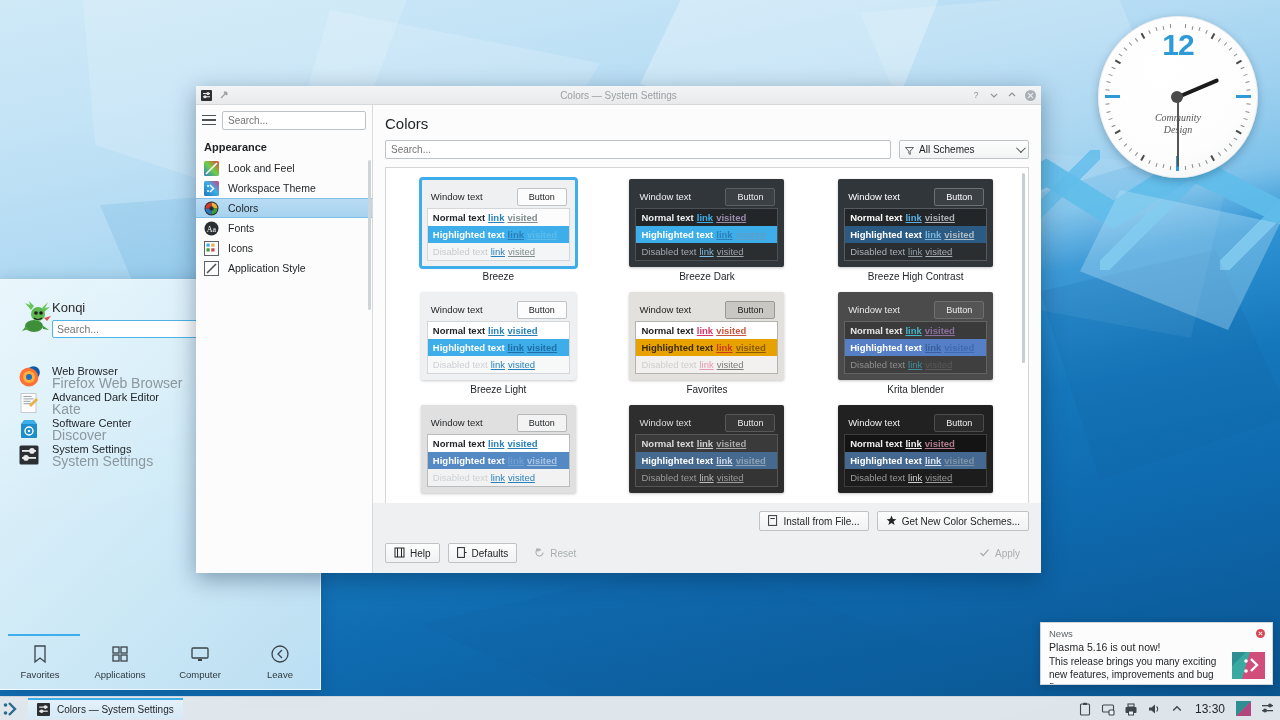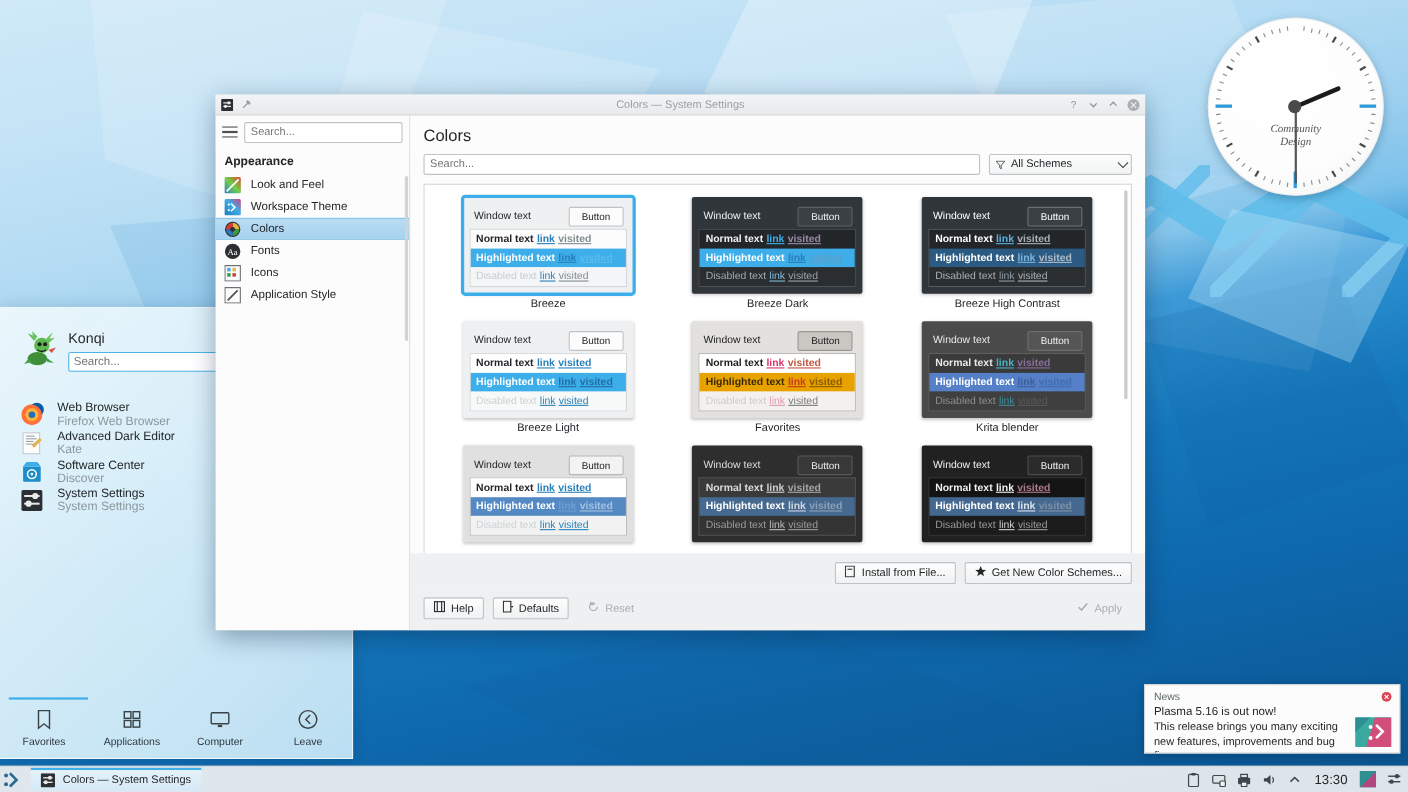--- a/index.html
+++ b/index.html
@@ -60,41 +60,41 @@
 
   
   #kickoff {
     position:absolute; left:0; top:279px; width:321px; height:411px;
     background: linear-gradient(135deg, rgba(236,247,252,.97), rgba(214,238,249,.96) 55%, rgba(196,229,246,.95));
     border:1px solid rgba(255,255,255,.55);
     border-left:none;
     box-shadow: 0 2px 14px rgba(0,40,70,.22);
     overflow:hidden;
   }
-  .ko-head { display:flex; align-items:flex-start; padding:18px 16px 4px 20px; gap:10px; }
+  .ko-head { display:flex; align-items:flex-start; padding:18px 16px 4px 20px; gap:0; }
   .konqi {
     width:32px; height:34px; flex:0 0 32px; position:relative; margin-top:2px;
   }
   .ko-user-wrap { flex:1; padding-top:2px; }
   .ko-user { font-size:13px; color:#2b2b2b; margin-bottom:5px; }
   .ko-search {
     width:239px; height:18px; background:#fff;
     border:1px solid #4fb3e8; border-radius:2px;
     font-size:10.5px; color:#9aa3a8; padding:0 4px; outline:none;
     font-family:"Liberation Sans", sans-serif;
   }
   .ko-list { margin-top:22px; }
   .ko-item {
     display:flex; align-items:center; gap:12px;
     padding:2px 16px 2px 18px; height:26px; cursor:default;
   }
   .ko-ico { width:22px; height:22px; flex:0 0 22px; position:relative; }
   .ko-txt { display:flex; flex-direction:column; line-height:11px; }
   .ko-name { font-size:11px; color:#232629; }
-  .ko-sub { font-size:11px; color:#8c989e; margin-top:1px; }
+  .ko-sub { font-size:14px; color:#8c989e; margin-top:1px; }
   .ko-tabs {
     position:absolute; left:0; bottom:0; width:100%; height:58px;
     display:flex; align-items:center; padding-top:4px;
   }
   .ko-tabsep {
     position:absolute; left:8px; top:3px; width:72px; height:2px; background:#3daee9;
   }
   .ko-tab {
     flex:1; display:flex; flex-direction:column; align-items:center; gap:5px;
     cursor:default;
@@ -328,20 +328,21 @@
               background:rgba(95,188,234,.9);"></div>
 
   <div class="wp-dk" style="left:1040px;top:250px;width:250px;height:230px;clip-path:polygon(0 18%,70% 0,100% 72%,24% 100%);"></div>
   <div class="wp-dk" style="left:1080px;top:190px;width:200px;height:140px;background:rgba(190,230,250,.35);clip-path:polygon(20% 0,100% 24%,74% 100%,0 58%);"></div>
   <div class="wp-dk" style="left:420px;top:560px;width:520px;height:160px;clip-path:polygon(0 40%,54% 0,100% 56%,40% 100%);"></div>
   <div class="wp-dk" style="left:100px;top:190px;width:260px;height:150px;background:rgba(80,160,215,.18);clip-path:polygon(0 10%,74% 0,100% 66%,22% 100%);"></div>
 </div>
 
 <div id="clock">
   <div class="clock-face"></div>
+  <div class="clock-12">12</div>
   <div class="clock-brand">
     <div>Community</div>
     <div>Design</div>
   </div>
 
   <div class="tick tick-major" style="right:7px;top:79px;width:15px;height:3px;"></div>
   <div class="tick tick-major" style="left:7px;top:79px;width:15px;height:3px;"></div>
   <div class="tick tick-major" style="left:78px;bottom:7px;width:3px;height:15px;"></div>
   <div id="minor-ticks">
       <div class="tick" style="position: absolute; left: 86.9215px; top: 8.38895px; width: 1px; height: 4px; transform: rotate(6deg); background: rgb(138, 138, 138);"></div>

